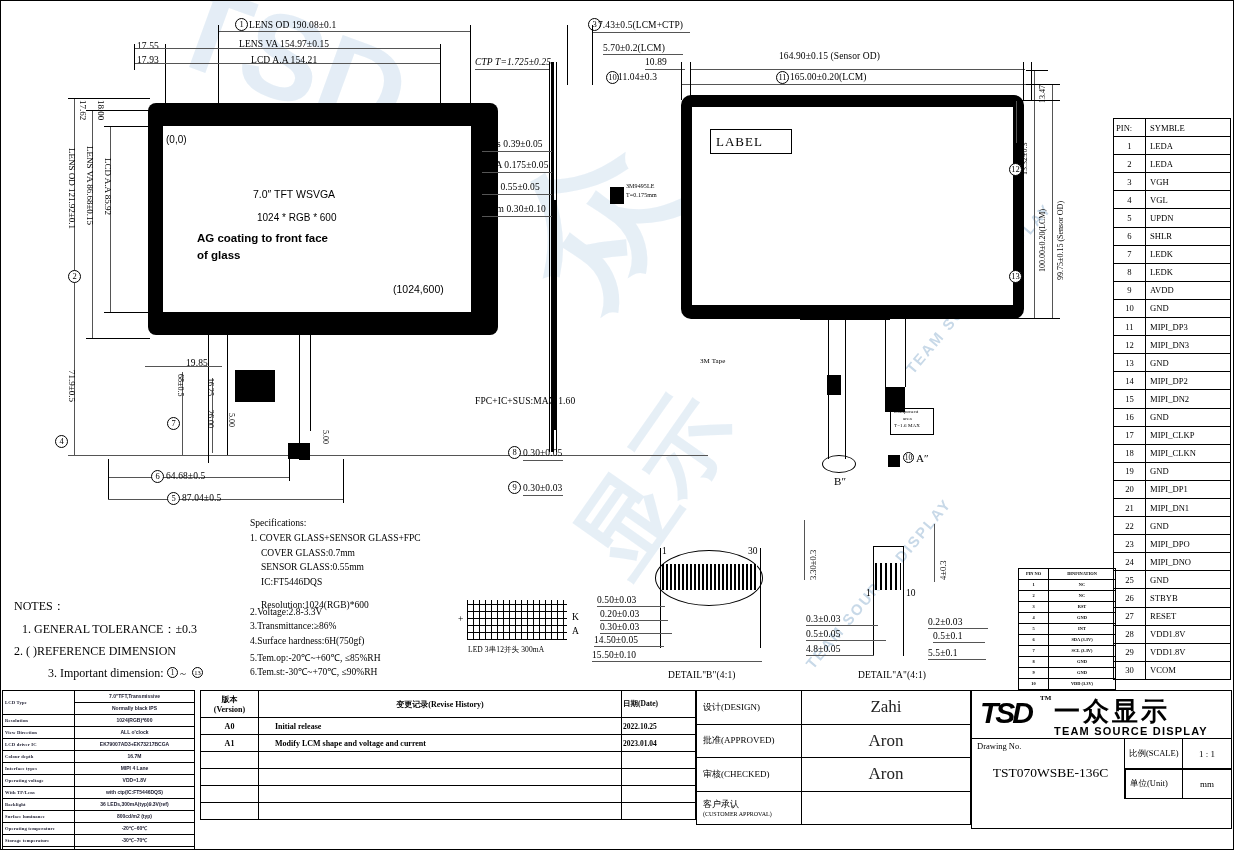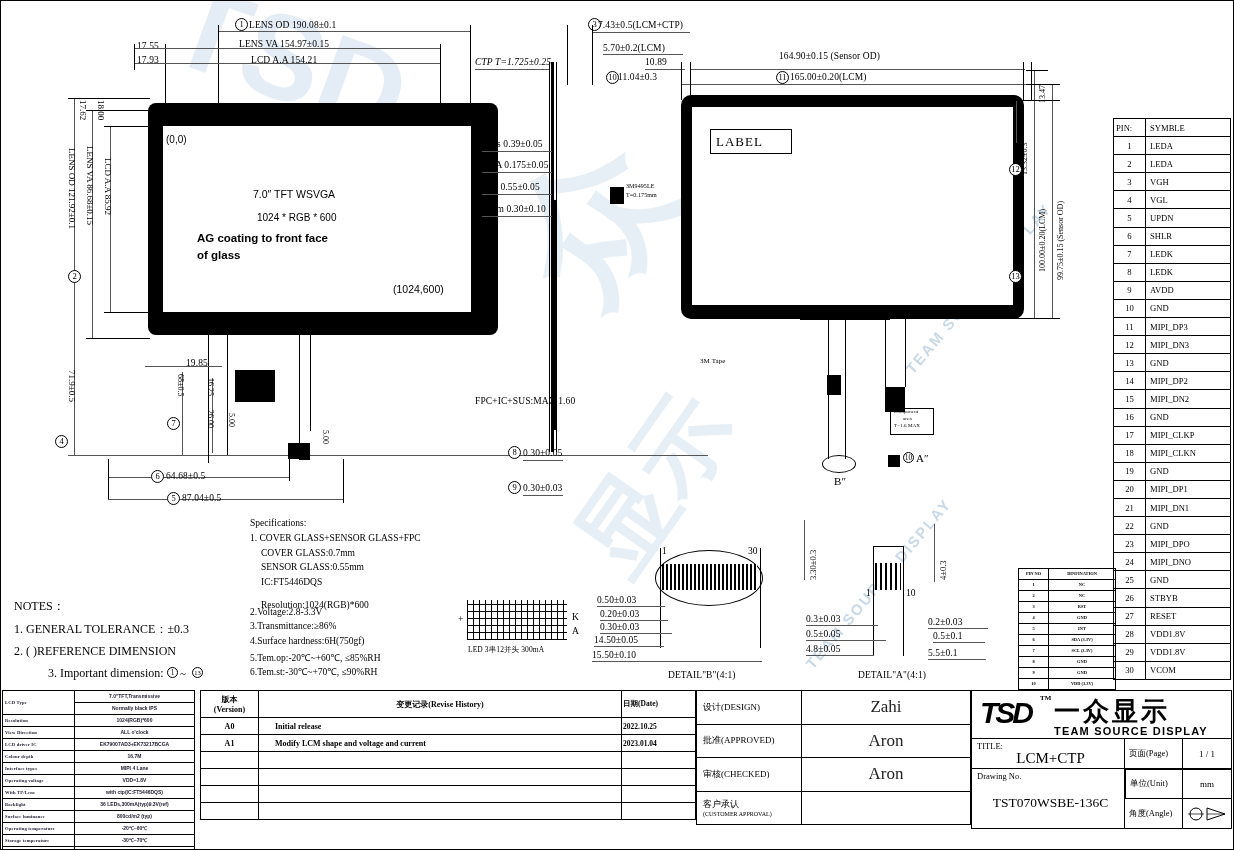--- a/index.html
+++ b/index.html
@@ -341,21 +341,21 @@
 
   <div class="lbl" style="left:928px;top:617px;">0.2±0.03</div>
   <div class="ln hl gl" style="left:928px;top:628px;width:60px;"></div>
   <div class="lbl" style="left:933px;top:631px;">0.5±0.1</div>
   <div class="ln hl gl" style="left:933px;top:642px;width:52px;"></div>
   <div class="lbl" style="left:928px;top:648px;">5.5±0.1</div>
   <div class="ln hl gl" style="left:928px;top:659px;width:58px;"></div>
   <div class="lbl" style="left:858px;top:670px;font-size:9.5px;">DETAIL"A"(4:1)</div>
 
   <div class="note" style="left:14px;top:598px;">NOTES：</div>
-  <div class="note" style="left:14px;top:621px;">1. GENERAL  TOLERANCE：±0.3</div>
+  <div class="note" style="left:22px;top:621px;">1. GENERAL  TOLERANCE：±0.3</div>
   <div class="note" style="left:14px;top:644px;">2. (   )REFERENCE DIMENSION</div>
   <div class="note" style="left:14px;top:666px;margin-left:34px;">3. Important dimension:</div>
   <div class="circ sm" style="left:167px;top:667px;">1</div>
   <div class="lbl" style="left:180px;top:667px;font-size:11px;">~</div>
   <div class="circ sm" style="left:192px;top:667px;font-size:6.5px;">13</div>
 
   <div class="spec-txt" style="left:250px;top:518px;">Specifications:</div>
   <div class="spec-txt" style="left:250px;top:533px;">1. COVER GLASS+SENSOR GLASS+FPC</div>
   <div class="spec-txt" style="left:261px;top:548px;">COVER GLASS:0.7mm</div>
   <div class="spec-txt" style="left:261px;top:562px;">SENSOR GLASS:0.55mm</div>
@@ -676,28 +676,20 @@
 
   <div class="titleblk">
     <div class="tb-logo">
       <div style="position:absolute;left:8px;top:5px;font-size:30px;font-weight:bold;
                   font-family:'Liberation Sans',sans-serif;font-style:italic;letter-spacing:-3px;">TSD</div>
       <div style="position:absolute;left:68px;top:3px;font-size:7px;font-weight:bold;">TM</div>
       <div style="position:absolute;left:82px;top:3px;font-size:26px;font-weight:bold;
                   font-family:'Liberation Sans',sans-serif;letter-spacing:3px;">一众显示</div>
       <div style="position:absolute;left:82px;top:34px;font-size:11px;font-weight:bold;
                   font-family:'Liberation Sans',sans-serif;letter-spacing:1.2px;">TEAM SOURCE DISPLAY</div>
-    </div>
-    <div class="tb-row">
-      <div class="tb-left">
-        <div style="font-size:8.5px;">TITLE:</div>
-        <div style="font-size:15px;text-align:center;margin-top:-1px;">LCM+CTP</div>
-      </div>
-      <div class="tb-mid">页面(Page)</div>
-      <div class="tb-right">1 / 1</div>
     </div>
     <div class="tb-row" style="border-bottom:none;height:0;">
       <div class="tb-left" style="border-right:none;"></div>
       <div class="tb-mid" style="border-top:1px solid #000;border-bottom:1px solid #000;position:absolute;right:48px;top:78px;width:58px;height:30px;background:#fff;border-left:1px solid #000;text-align:right;">单位(Unit)</div>
       <div class="tb-right" style="position:absolute;right:0;top:78px;width:48px;height:30px;border-top:1px solid #000;border-bottom:1px solid #000;background:#fff;">mm</div>
     </div>
     <div class="tb-row" style="height:60px;border-bottom:none;">
       <div class="tb-left">
         <div style="font-size:8.5px;">Drawing No.</div>
         <div style="font-size:13.5px;text-align:center;margin-top:14px;">TST070WSBE-136C</div>

